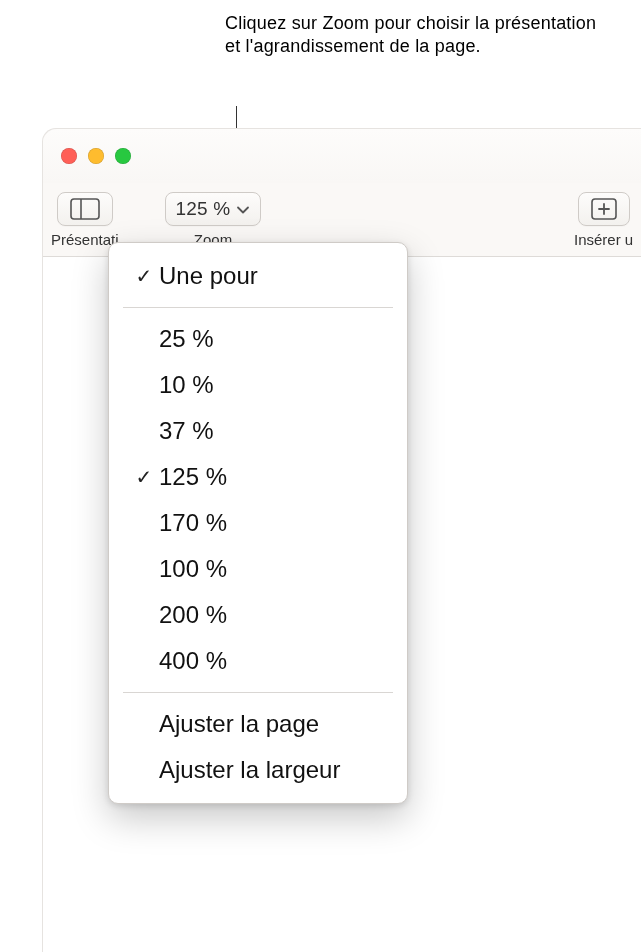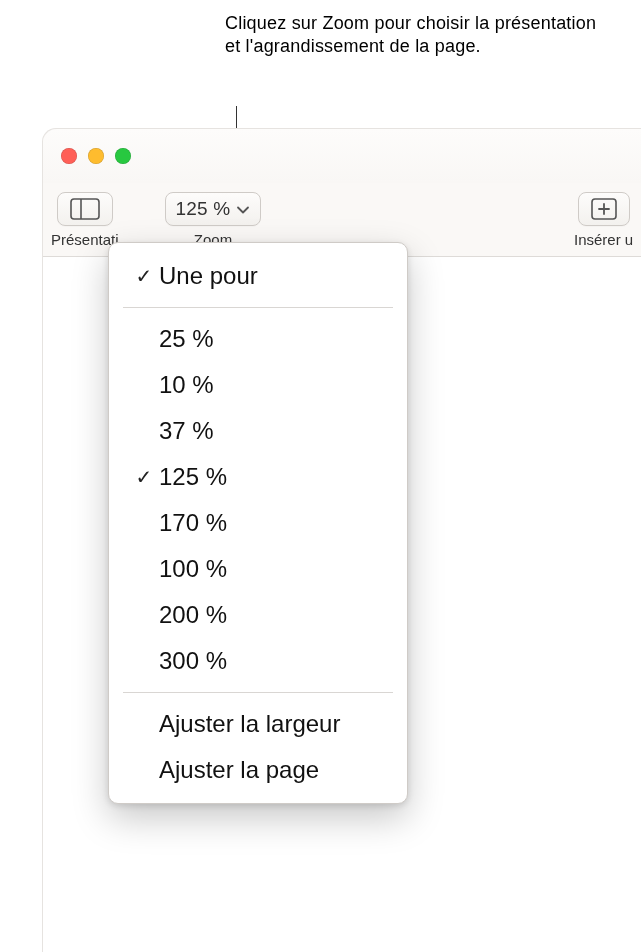--- a/index.html
+++ b/index.html
@@ -242,26 +242,26 @@
   <div class="menu-item">
     <span class="check-slot"></span>
     <span>100 %</span>
   </div>
   <div class="menu-item">
     <span class="check-slot"></span>
     <span>200 %</span>
   </div>
   <div class="menu-item">
     <span class="check-slot"></span>
-    <span>300 %</span>
+    <span>400 %</span>
   </div>
 
   <div class="menu-sep"></div>
 
   <div class="menu-item">
     <span class="check-slot"></span>
+    <span>Ajuster la page</span>
+  </div>
+  <div class="menu-item">
+    <span class="check-slot"></span>
     <span>Ajuster la largeur</span>
   </div>
-  <div class="menu-item">
-    <span class="check-slot"></span>
-    <span>Ajuster la page</span>
-  </div>
 </div>
 
 </body></html>

